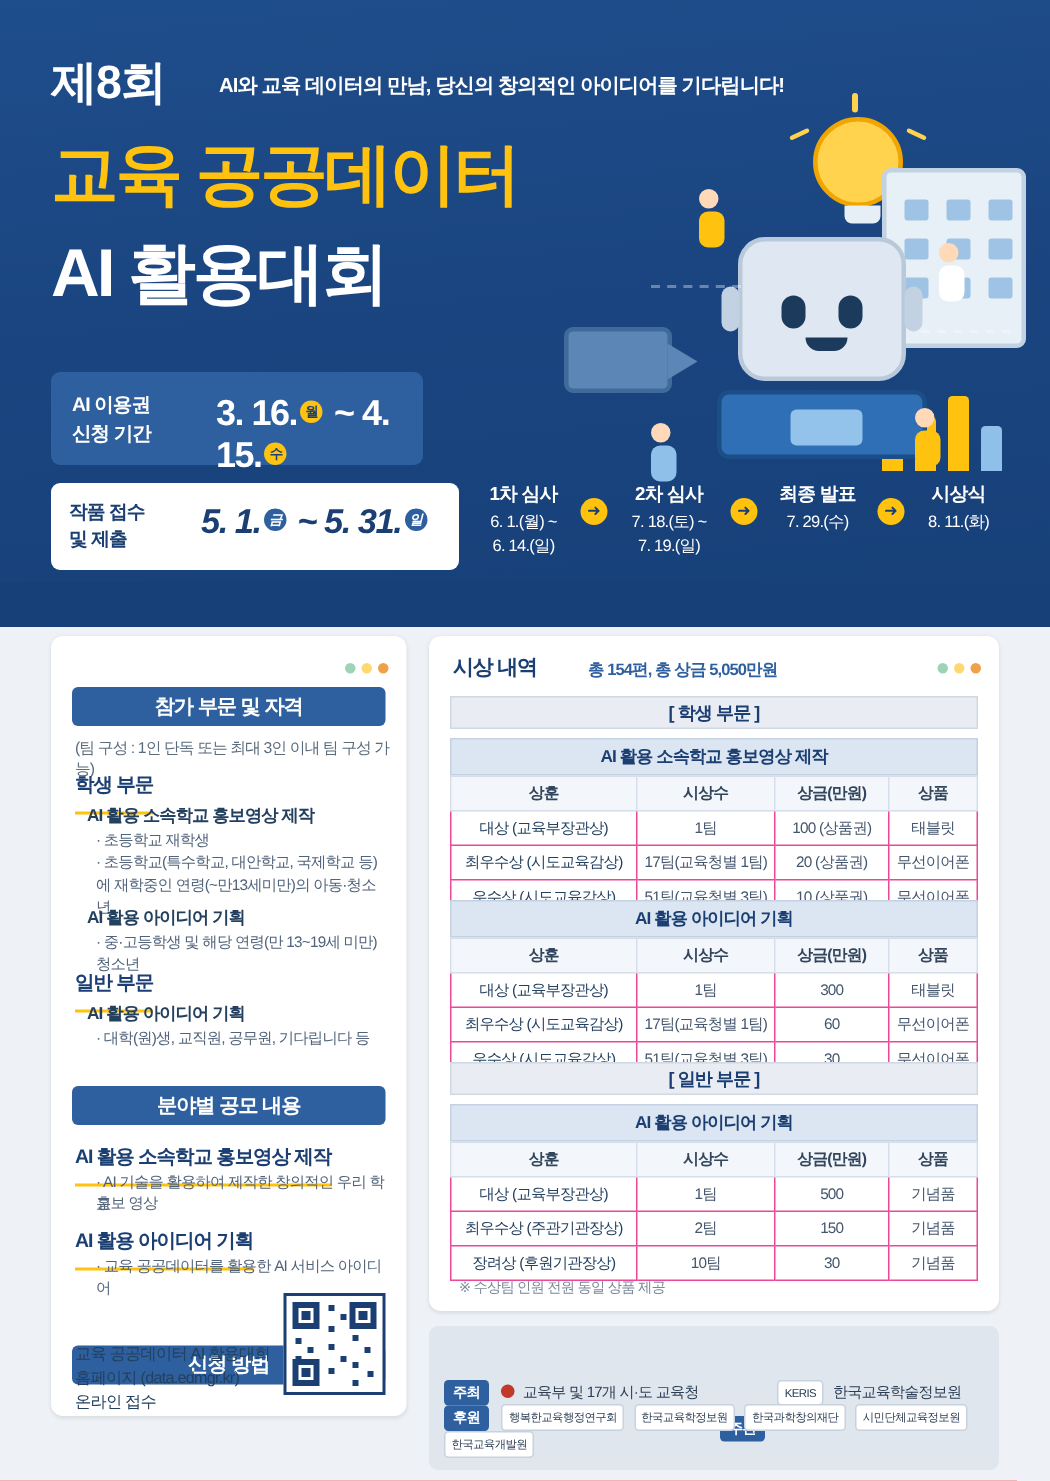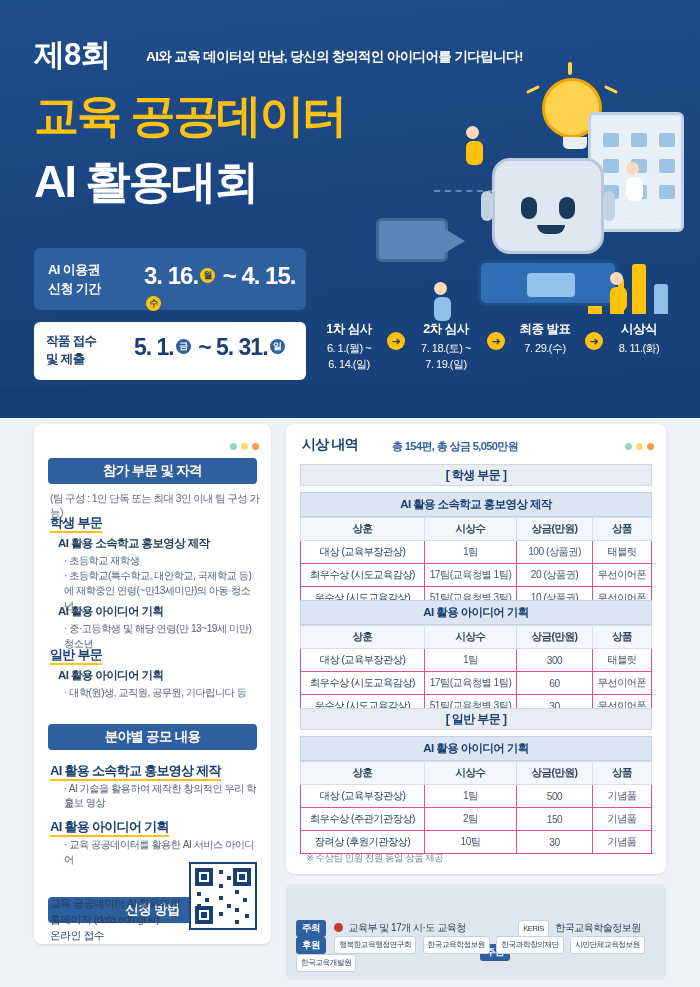--- a/index.html
+++ b/index.html
@@ -79,21 +79,21 @@
   .person .head{width:13px;height:13px;border-radius:50%;background:#ffd9b8;}
   .person .body{width:17px;height:24px;border-radius:6px;margin-top:2px;}
   .cam {
     position:absolute; left:2px; top:148px; width:72px; height:44px;
     background:#5b86b5; border-radius:6px; border:3px solid #3e6b99;
   }
   .cam:after{content:"";position:absolute;right:-20px;top:8px;border-left:20px solid #5b86b5;border-top:12px solid transparent;border-bottom:12px solid transparent;}
   .dotline{position:absolute;border-top:2px dashed rgba(255,255,255,.35);}
   
   .sbox1 {
-    position:absolute; left:34px; top:248px; width:272px; height:62px;
+    position:absolute; left:34px; top:248px; width:248px; height:62px;
     background:#2e5f9e; border-radius:6px;
   }
   .sbox1 .lbl{
     position:absolute; left:14px; top:13px; color:#fff; font-size:13px; font-weight:700;
     line-height:1.45; letter-spacing:-0.6px;
   }
   .sbox1 .date{
     position:absolute; left:110px; top:14px; color:#fff; font-size:24px; font-weight:700; letter-spacing:-1px;
   }
   .daychip{
@@ -103,21 +103,21 @@
   }
   .sbox2 {
     position:absolute; left:34px; top:322px; width:272px; height:58px;
     background:#ffffff; border-radius:6px;
   }
   .sbox2 .lbl{
     position:absolute; left:12px; top:10px; color:#1b3f72; font-size:12.5px; font-weight:700;
     line-height:1.45; letter-spacing:-0.6px;
   }
   .sbox2 .date{
-    position:absolute; left:100px; top:12px; color:#1b3f72; font-size:23px; font-weight:700; letter-spacing:-1px;
+    position:absolute; left:100px; top:12px; color:#1b3f72; font-size:23px; font-weight:700; letter-spacing:-1px;font-style:italic;
   }
   .sbox2 .daychip{ background:#2e5f9e; color:#fff; }
   .steps{ position:absolute; left:318px; top:320px; width:350px; height:62px; display:flex; align-items:flex-start; }
   .step{ color:#fff; text-align:center; line-height:1.45; }
   .step .t{ font-size:12.5px; font-weight:700; letter-spacing:-0.5px; }
   .step .d{ font-size:11px; margin-top:3px; letter-spacing:-0.5px; }
   .arrow{
     width:18px; height:18px; border-radius:50%; background:#ffc20e; color:#1b3f72;
     font-size:11px; line-height:18px; text-align:center; margin:12px 7px 0 7px; font-weight:700;
   }
@@ -132,21 +132,21 @@
   }
   .dots{ position:absolute; right:12px; top:12px; }
   .dots i{ display:inline-block; width:7px; height:7px; border-radius:50%; background:#d8dee6; margin-left:4px; }
   .dots i.g{ background:#9fd3b8; } .dots i.y{ background:#ffd970; } .dots i.o{ background:#f0a04b; }
   .lhead{
     position:absolute; left:14px; width:209px; height:26px; background:#2e5f9e; border-radius:4px;
     color:#fff; font-size:13.5px; font-weight:700; text-align:center; line-height:26px; letter-spacing:-0.7px;
   }
   .sub-note{ position:absolute; left:16px; font-size:10.5px; color:#5a6b7d; letter-spacing:-0.6px; }
   .sect-title{ position:absolute; left:16px; font-size:13px; font-weight:700; color:#1b3f72; letter-spacing:-0.7px; }
-  .sect-title .underline{ border-bottom:2px solid #ffc20e; padding-bottom:1px; }
+  .sect-title .underline{ border-bottom:2px solid #ffc20e; padding-bottom:11px; }
   .item-title{ position:absolute; left:24px; font-size:11.5px; font-weight:700; color:#23405f; letter-spacing:-0.6px; }
   .item-body{ position:absolute; left:30px; font-size:10.2px; color:#51637a; letter-spacing:-0.5px; line-height:1.45; width:196px; }
   .qr{
     position:absolute; right:14px; bottom:14px; width:68px; height:68px; background:#fff;
     border:2px solid #1b3f72;
   }
   .qr .cell{ position:absolute; background:#1b3f72; }
   
   .right-card{
     position:absolute; left:286px; top:6px; width:380px; height:450px;

